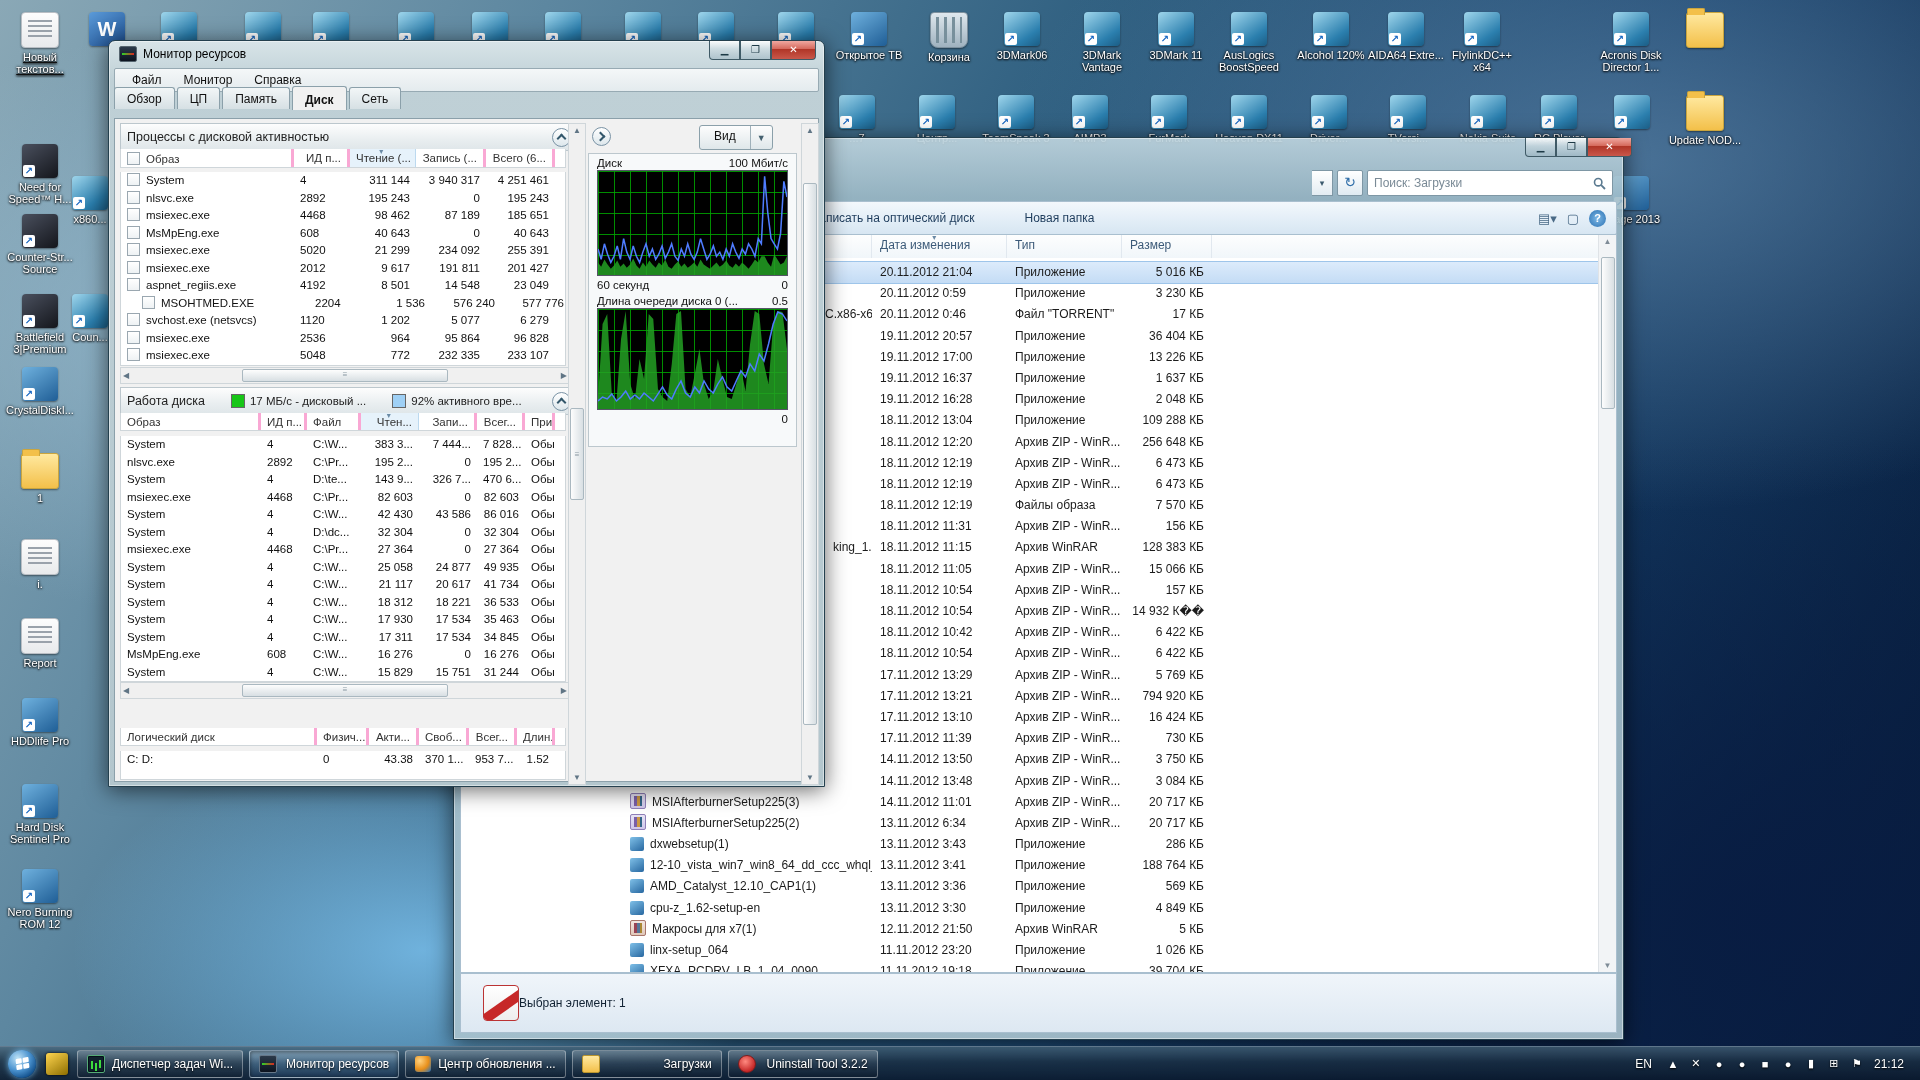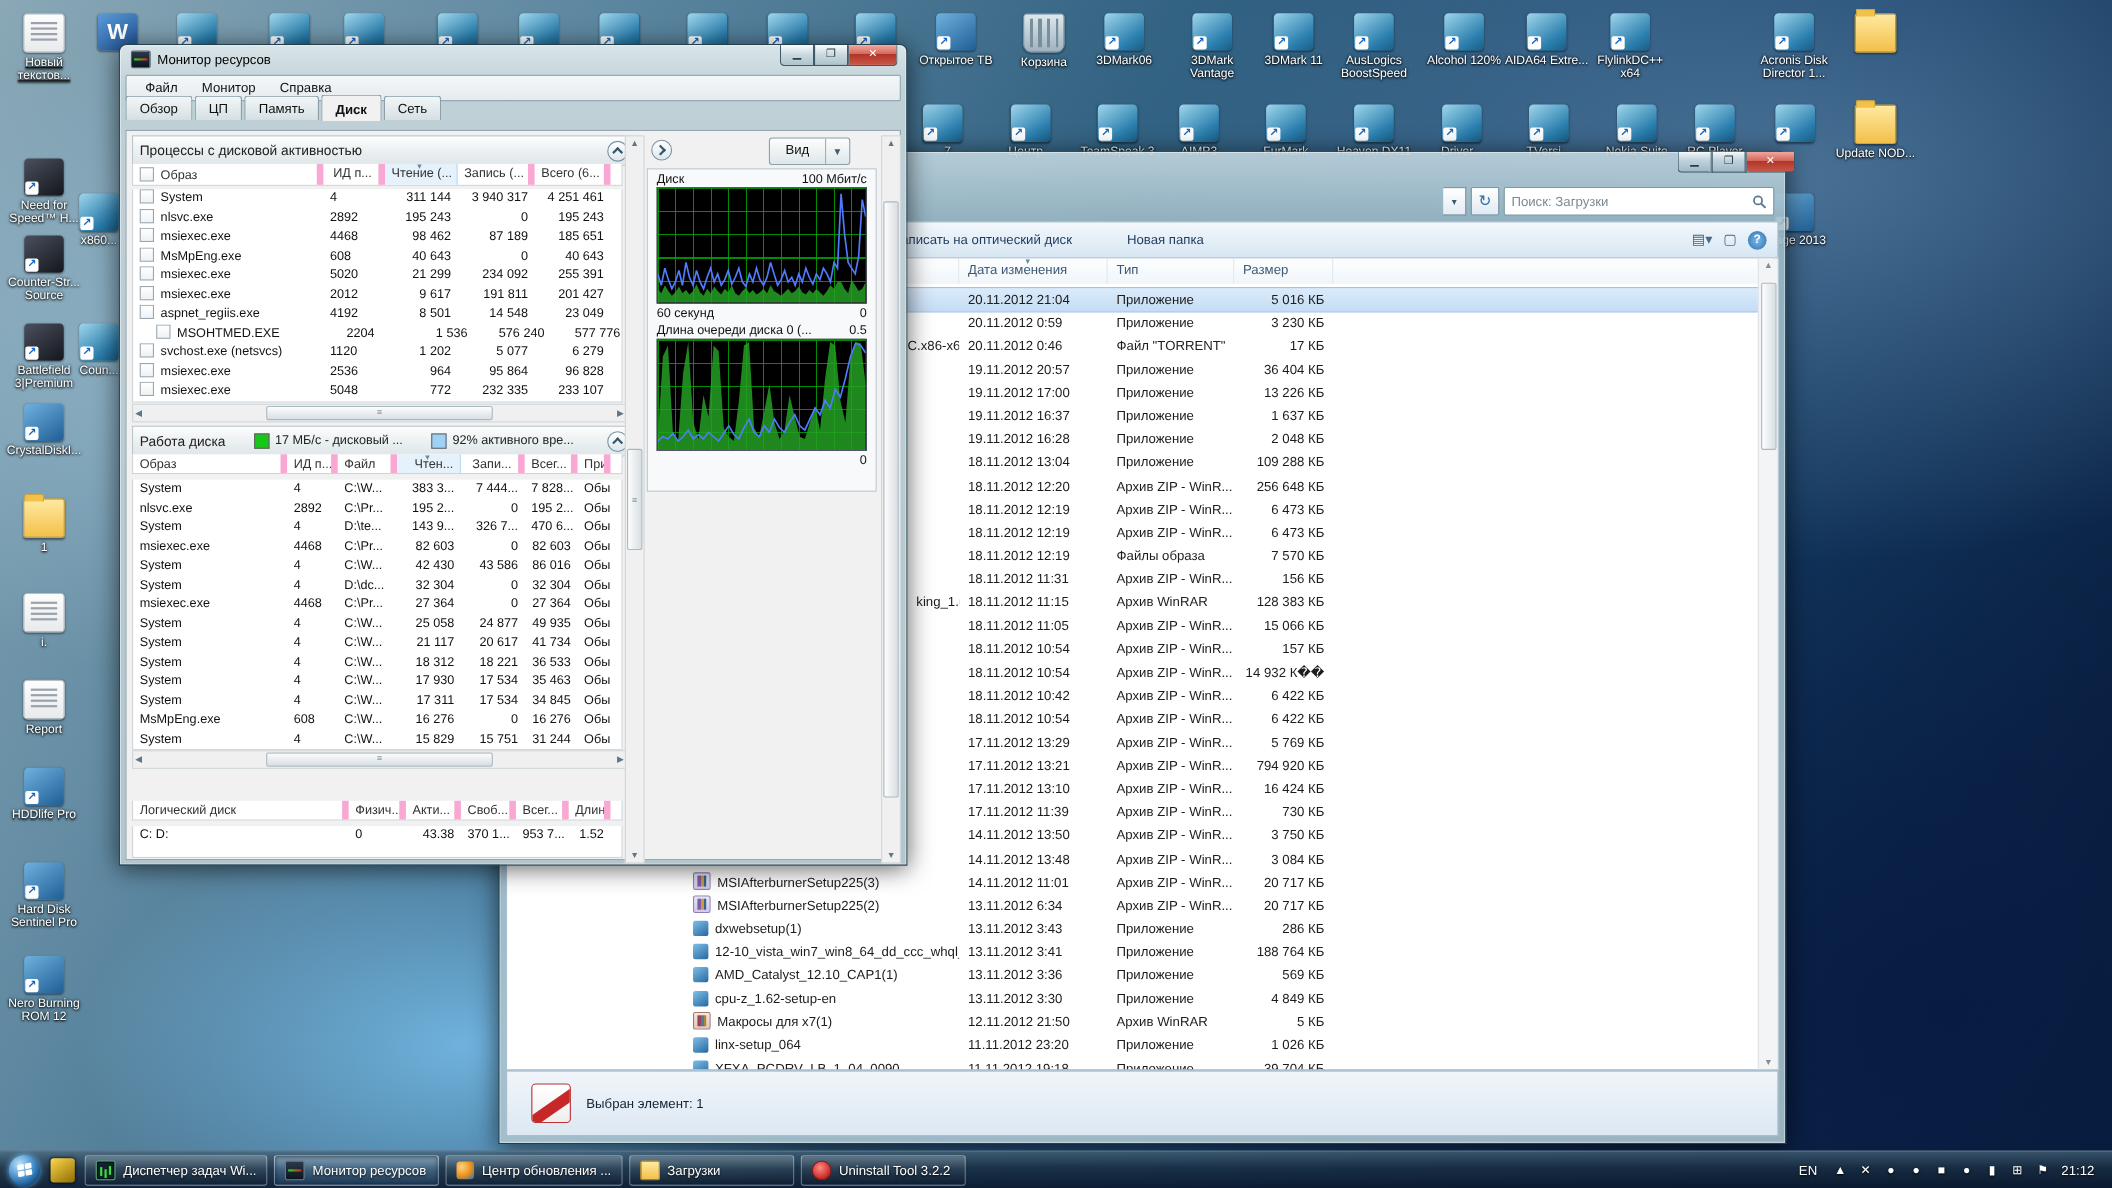--- a/index.html
+++ b/index.html
@@ -62,21 +62,21 @@
       border:1px solid #bcc7cd;display:flex;align-items:center;padding:0 6px;font-size:12.5px;color:#222;}
   .rm-chev{margin-left:auto;width:17px;height:17px;border-radius:50%;border:1px solid #7a93a5;
       background:linear-gradient(#fff,#dde7ec);position:relative;}
   .rm-chev::before{content:"";position:absolute;left:5px;top:6px;width:5px;height:5px;
       border-left:2px solid #33576b;border-top:2px solid #33576b;transform:rotate(45deg);}
   .rm-chev.right::before{transform:rotate(135deg);left:4px;top:5px;}
   .legend{display:flex;align-items:center;gap:5px;margin-left:26px;font-size:11.5px;color:#222;}
   .legend .sw{width:12px;height:12px;border:1px solid #666;}
   .grid-hdr{position:absolute;display:grid;background:#fff;border:1px solid #cfd6da;border-top:none;
       font-size:11.5px;color:#333;}
-  .grid-hdr>div{border-right:6px solid #f9a8d4;padding:3px 6px 2px;white-space:nowrap;overflow:hidden;position:relative;}
+  .grid-hdr>div{border-right:3px solid #f9a8d4;padding:3px 6px 2px;white-space:nowrap;overflow:hidden;position:relative;}
   .grid-hdr>div.sorted{background:#e6f2fb;border-right:1px solid #bcd9ef;}
   .sortmark{position:absolute;top:-2px;left:45%;font-size:8px;color:#6a8aa5;}
   .rowset{position:absolute;background:#fff;border:1px solid #cfd6da;border-top:none;overflow:hidden;}
   .rgrid{display:grid;height:17.5px;line-height:17.5px;font-size:11.5px;white-space:nowrap;}
   .rgrid>div{padding:0 6px;overflow:hidden;}
   .num{text-align:right;font-variant-numeric:tabular-nums;}
   .cb{display:inline-block;width:11px;height:11px;border:1px solid #9aa7b0;background:linear-gradient(#fff,#eef2f4);
       vertical-align:-2px;margin-right:6px;}
   .hscroll{position:absolute;height:15px;background:#f0f0f0;border:1px solid #cfd6da;display:flex;align-items:center;
       justify-content:space-between;font-size:8px;color:#607585;padding:0 2px;}
@@ -126,37 +126,37 @@
   .frow.selected{background:linear-gradient(#dcebfb,#c4dcf5);border-radius:2px;outline:1px solid #9ec5ea;}
   .fic{display:inline-block;width:14px;height:14px;border-radius:2px;vertical-align:-3px;margin-right:6px;}
   .fic.k-app{background:linear-gradient(145deg,#7fc0e8,#2767a0);}
   .fic.k-zip{background:linear-gradient(#e8e4f5,#cfc6ea);border:1px solid #8f7fb8;position:relative;}
   .fic.k-zip::before{content:"";position:absolute;inset:2px 3px;background:repeating-linear-gradient(90deg,#7a5fa8 0 3px,#c94 3px 6px,#368 6px 9px);}
   .fic.k-rar{background:linear-gradient(#f3e6e0,#e0c8ba);border:1px solid #a8756a;position:relative;}
   .fic.k-rar::before{content:"";position:absolute;inset:2px 3px;background:repeating-linear-gradient(90deg,#945 0 3px,#579 3px 6px,#a83 6px 9px);}
   .ex-vscroll{position:absolute;right:0;top:0;bottom:0;width:17px;background:#f2f4f6;border-left:1px solid #dfe3e7;
       display:flex;flex-direction:column;align-items:center;justify-content:space-between;color:#7e8b96;font-size:8px;padding:2px 0;}
   .ex-status{position:absolute;left:6px;right:6px;bottom:6px;top:auto;height:58px;
-      background:linear-gradient(#f0f5fa,#dde8f2);border:1px solid #a9bfcf;display:flex;align-items:center;gap:14px;padding-left:22px;}
+      background:linear-gradient(#f0f5fa,#dde8f2);border:1px solid #a9bfcf;display:flex;align-items:center;padding-left:22px;}
   .st-icon{width:34px;height:34px;border-radius:4px;background:linear-gradient(#fff,#eee);border:1px solid #b33;position:relative;overflow:hidden;}
   .st-icon::before{content:"";position:absolute;left:-6px;top:12px;width:60px;height:10px;background:#c62828;transform:rotate(-35deg);}
   .ex-status .st-text{font-size:12px;color:#123;}
   
   .taskbar{position:absolute;left:0;right:0;bottom:0;height:33px;z-index:50;
       background:linear-gradient(rgba(70,100,120,.75),rgba(25,45,65,.85) 45%,rgba(10,25,45,.9));
       border-top:1px solid rgba(180,210,230,.5);display:flex;align-items:center;}
   .orb{width:40px;height:30px;margin:0 4px 0 2px;display:flex;align-items:center;justify-content:center;}
   .orb .ball{width:28px;height:28px;border-radius:50%;background:radial-gradient(circle at 35% 30%,#bfe3f7,#4c94d0 45%,#0d4a86 80%);
       box-shadow:0 0 6px rgba(120,200,255,.8);display:flex;align-items:center;justify-content:center;}
   .flag{display:grid;grid-template-columns:6px 6px;grid-template-rows:5px 5px;gap:1px;transform:rotate(-6deg) skewY(-4deg);}
   .flag i{background:#fff;border-radius:1px;}
   .ql{width:22px;height:22px;border-radius:3px;margin-right:6px;background:linear-gradient(145deg,#ffd54f,#8d6e00);box-shadow:0 0 3px #000;}
   .tbtn{height:26px;margin:0 3px;padding:0 9px;display:flex;align-items:center;gap:7px;min-width:130px;max-width:150px;
       border:1px solid rgba(255,255,255,.35);border-radius:3px;color:#fff;font-size:12px;white-space:nowrap;overflow:hidden;
-      background:linear-gradient(rgba(255,255,255,.22),rgba(255,255,255,.06) 50%,rgba(0,0,0,.12));text-shadow:0 1px 2px #000;}
+      background:linear-gradient(rgba(255,255,255,.22),rgba(255,255,255,.06) 50%,rgba(0,0,0,.12));text-shadow:0 1px 2px #000;justify-content:space-between;}
   .tbtn.active{background:linear-gradient(rgba(200,230,250,.5),rgba(120,170,210,.35) 50%,rgba(40,80,120,.4));
       box-shadow:inset 0 1px 4px rgba(0,0,0,.5);}
   .tbtn .ic{width:16px;height:16px;border-radius:2px;flex:0 0 16px;}
   .ic.taskmgr{background:#10202c;border:1px solid #5a7;box-shadow:inset 0 0 0 1px #041018;position:relative;}
   .ic.taskmgr::before{content:"";position:absolute;left:3px;bottom:3px;width:2px;height:8px;background:#3ddc3d;
       box-shadow:4px 2px 0 #3ddc3d,8px -1px 0 #3ddc3d;}
   .ic.resmonic{background:linear-gradient(#2b3a4a,#0d1420);border:1px solid #678;position:relative;}
   .ic.resmonic::before{content:"";position:absolute;left:2px;right:2px;top:7px;height:2px;background:linear-gradient(90deg,#27d827,#d22);}
   .ic.wupd{background:radial-gradient(circle at 30% 30%,#ffd27f,#e88f1a 55%,#1a6fc4);border-radius:3px;}
   .ic.fold{background:linear-gradient(#ffe9a0,#f3c04a);border:1px solid #b9952f;}

